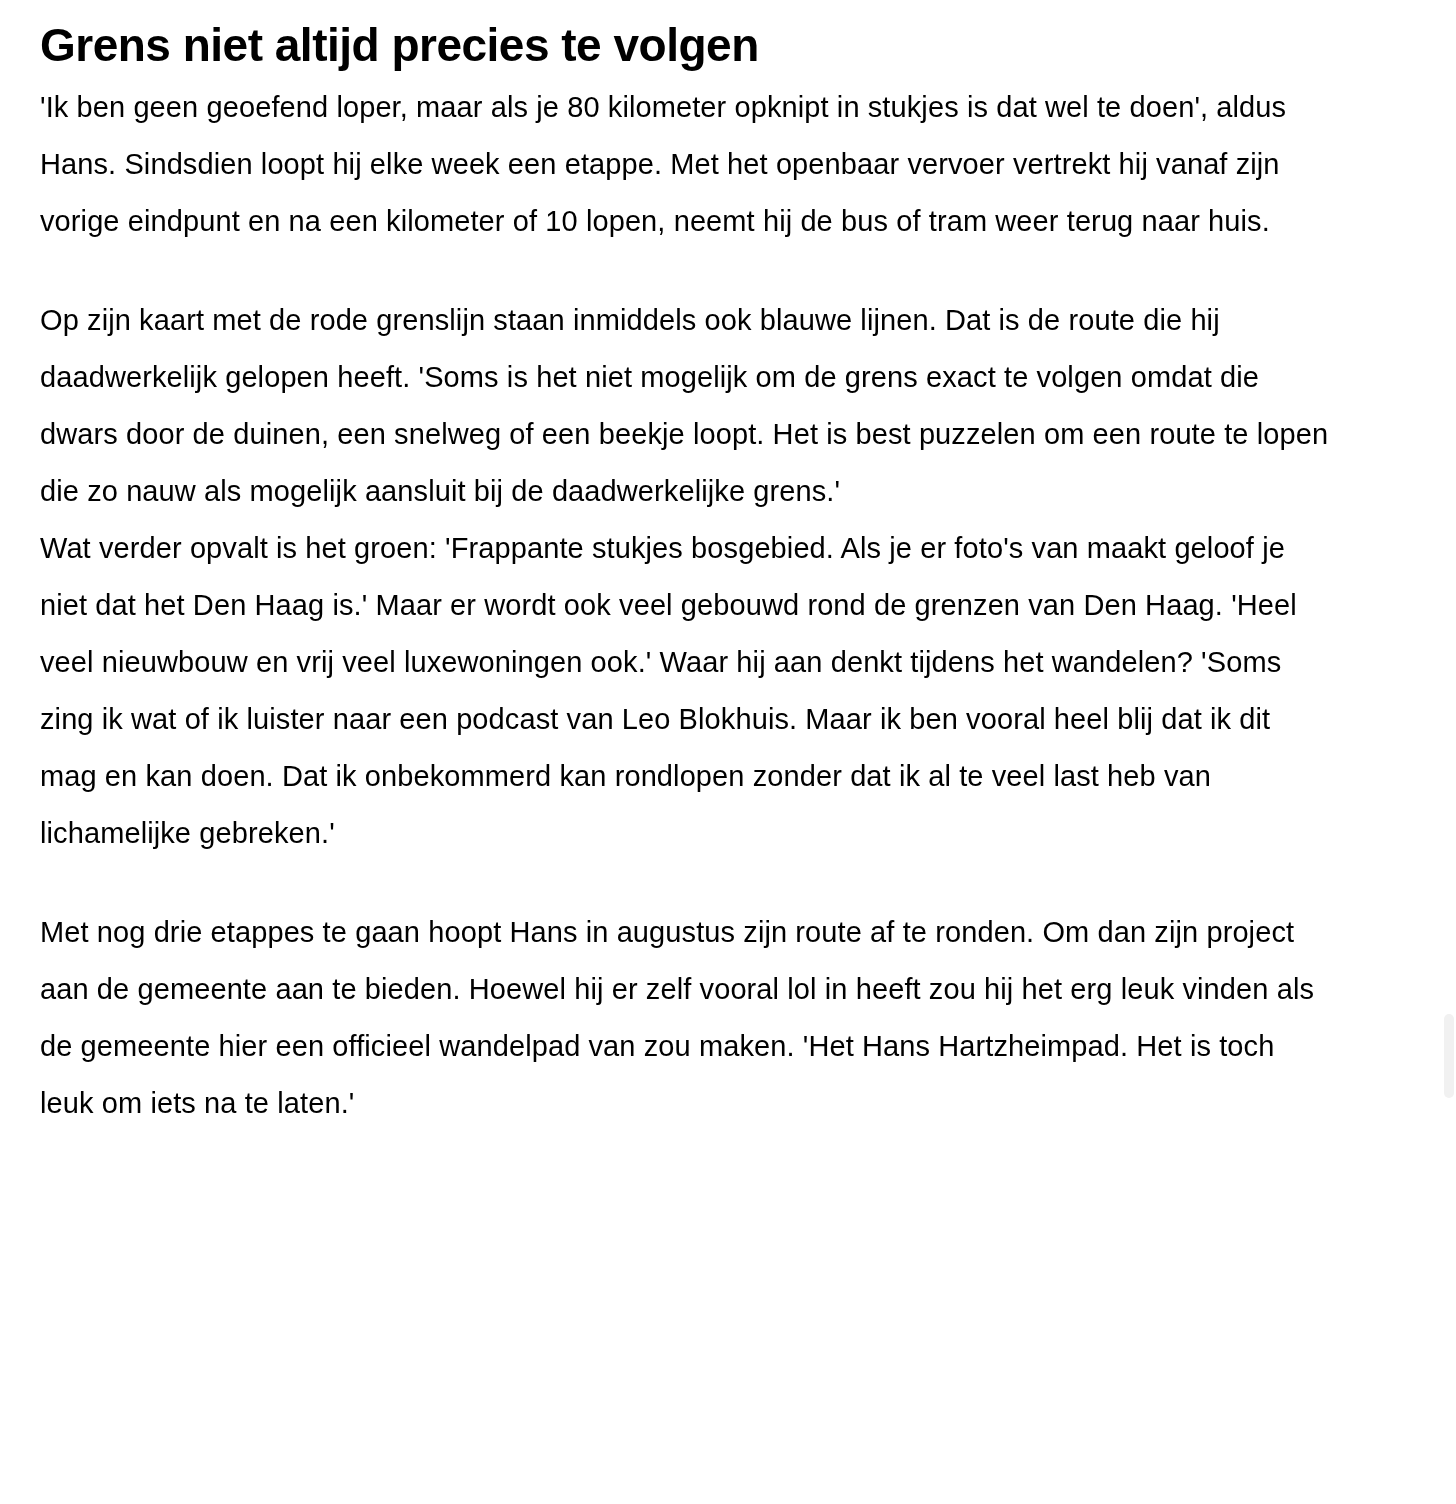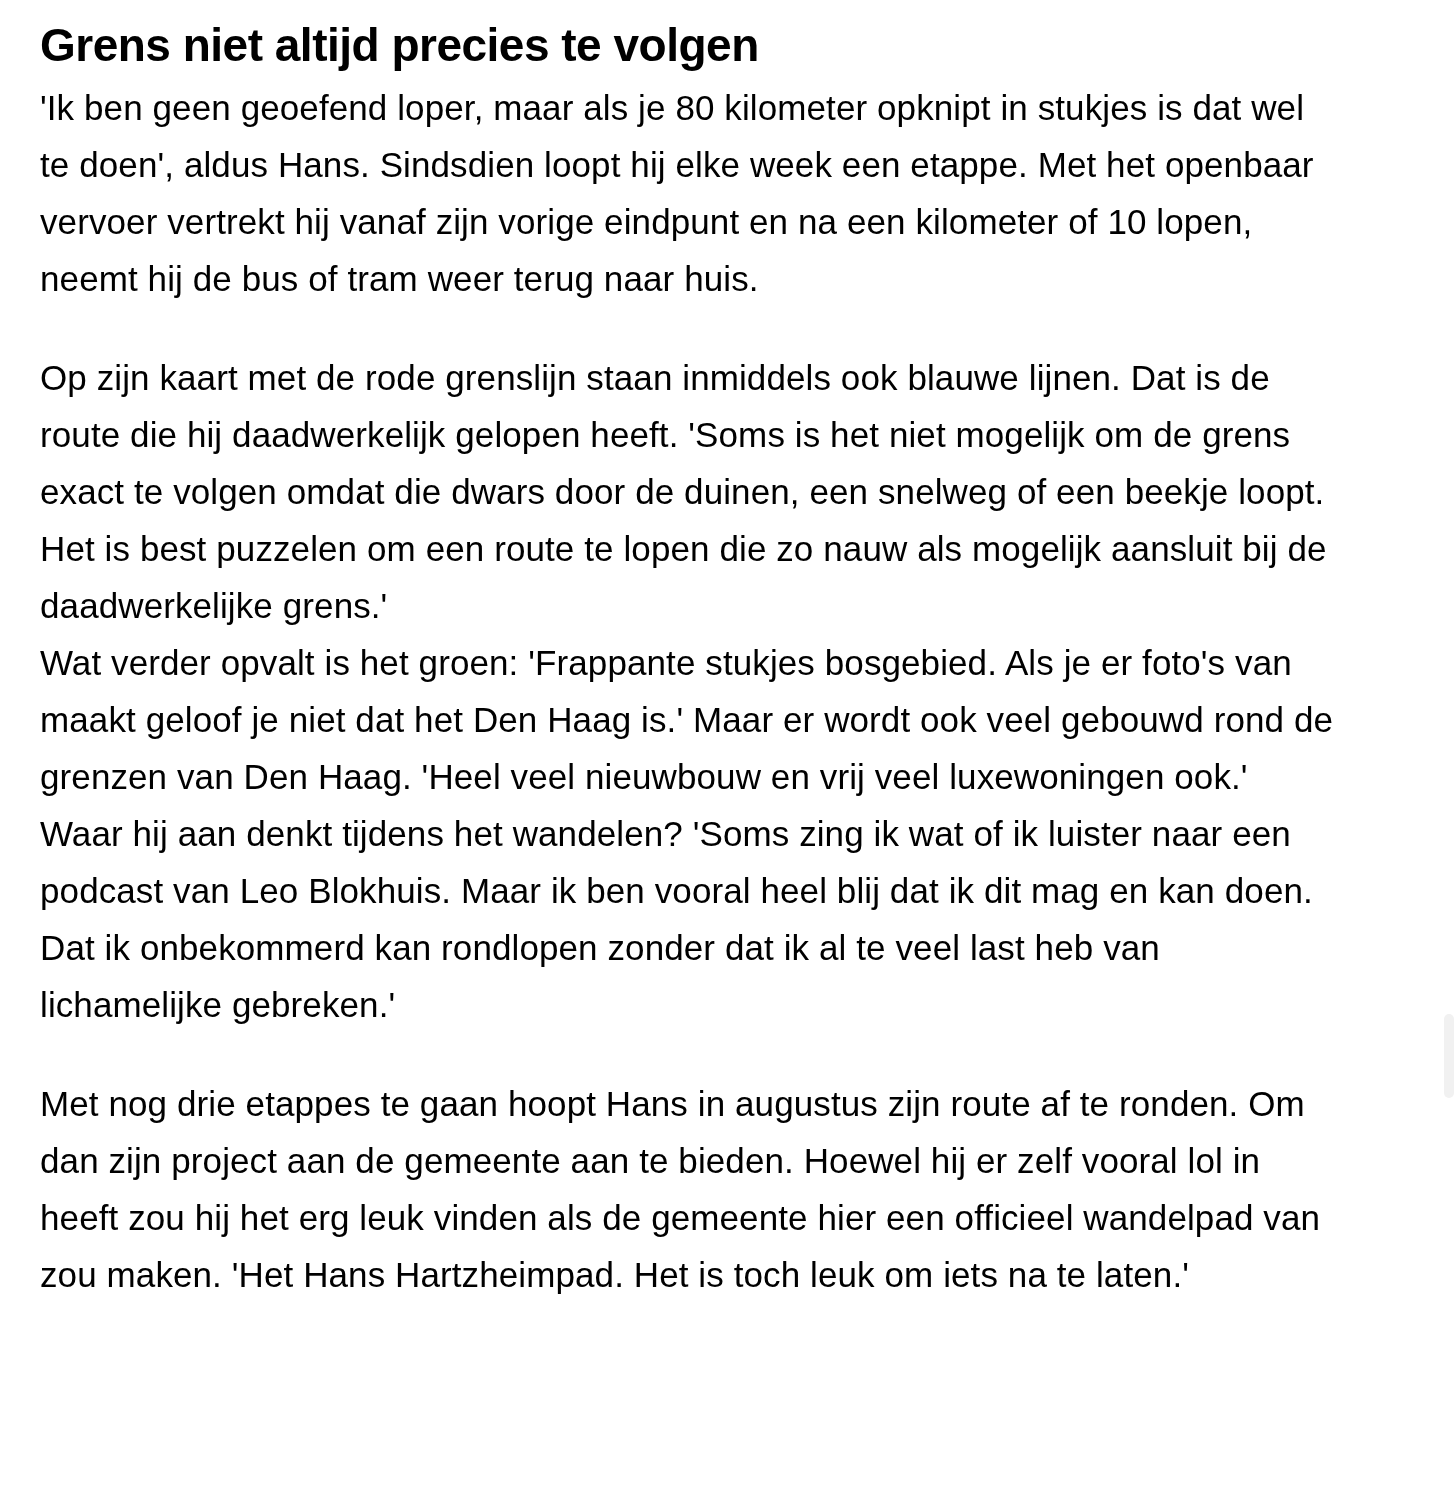--- a/index.html
+++ b/index.html
@@ -25,21 +25,21 @@
     font-weight: bold;
     line-height: 55px;
     letter-spacing: -0.5px;
     margin: 0 0 6px 0;
     color: #000000;
   }
   h2.section-heading {
     margin-top: 48px;
   }
   p.article-paragraph {
-    font-size: 35px;
+    font-size: 29px;
     line-height: 57px;
     letter-spacing: 0.1px;
     margin: 0 0 42px 0;
     color: #000000;
   }
   p.article-paragraph:last-child {
     margin-bottom: 0;
   }
   .scroll-thumb {
     position: absolute;

